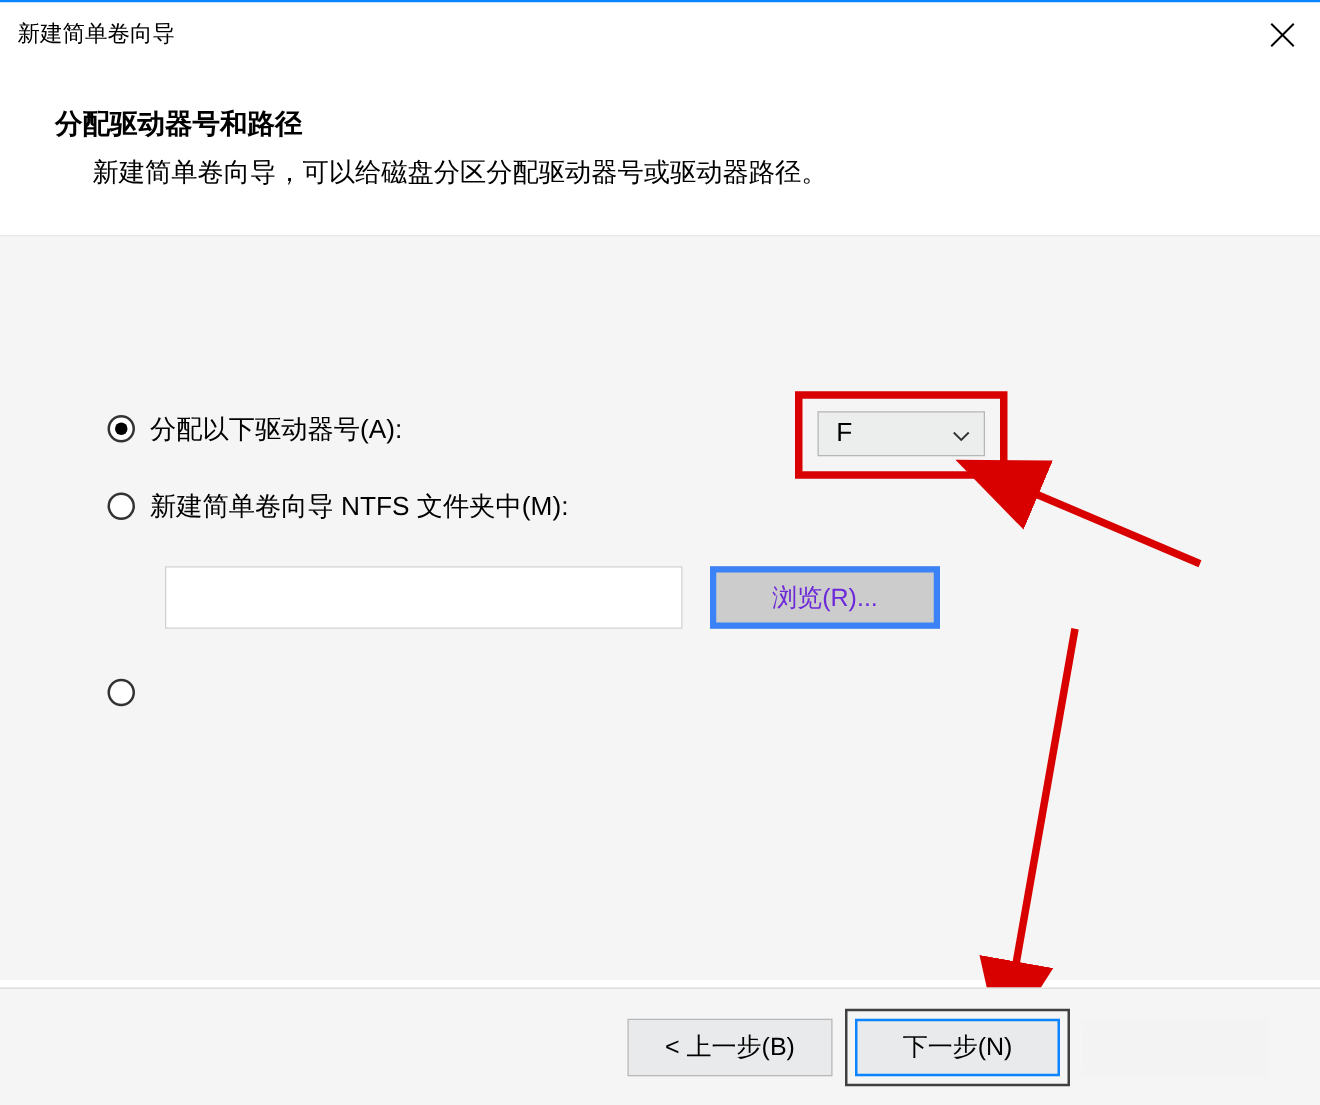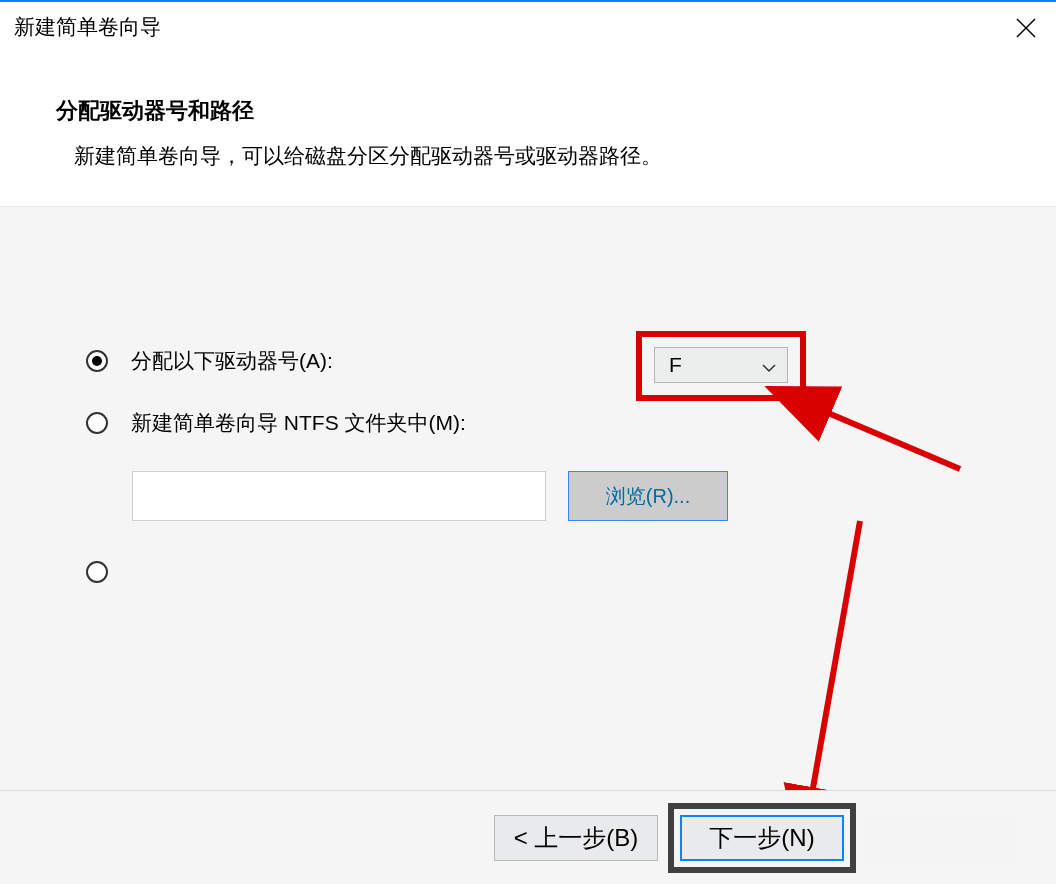--- a/index.html
+++ b/index.html
@@ -19,36 +19,36 @@
   }
   .titlebar {
     position: relative;
     height: 50px;
     display: flex;
     align-items: center;
     padding: 0 14px;
     background: #fff;
   }
   .titlebar .title {
-    font-size: 21px;
+    font-size: 18px;
   }
   .close-icon {
     position: absolute;
     right: 18px; top: 14px;
     width: 24px; height: 24px;
     cursor: default;
   }
   .close-icon svg { width: 24px; height: 24px; }
 
   .header-area {
     padding: 28px 40px 36px 40px;
     background: #fff;
   }
   .header-area h1 {
-    margin: 16px;
+    margin: 4px;
     font-size: 22px;
     font-weight: 700;
   }
   .header-area p {
     margin: 10px 0 0 34px;
     font-size: 21px;
     font-weight: 400;
   }
 
   .body-area {
@@ -56,21 +56,20 @@
     border-top: 1px solid #e9e9e9;
     height: 596px;
     position: relative;
     padding-top: 140px;
   }
 
   .option-row {
     display: flex;
     align-items: center;
     margin: 0 0 34px 86px;
-    gap: 11px;
   }
   .radio {
     width: 22px; height: 22px;
     border: 2px solid #333;
     border-radius: 50%;
     display: inline-flex;
     align-items: center;
     justify-content: center;
     margin-right: 12px;
     background: #fff;
@@ -116,25 +115,25 @@
     align-items: center;
     gap: 22px;
   }
   .path-input {
     width: 414px;
     height: 50px;
     background: #fff;
     border: 1px solid #d0d0d0;
   }
   .browse-btn {
-    width: 160px;
+    width: 184px;
     height: 50px;
     background: #ccc;
-    border: 1px solid #3b82f6;
-    color: #0369a1;
+    border: 5px solid #3b82f6;
+    color: #6d28d9;
     font-size: 20px;
     display: flex;
     align-items: center;
     justify-content: center;
   }
 
   .option-row.third { margin-top: 40px; }
 
   .footer {
     position: absolute;
@@ -147,31 +146,31 @@
     align-items: center;
     justify-content: flex-end;
     padding-right: 40px;
     gap: 10px;
   }
   .nav-btn {
     height: 46px;
     min-width: 164px;
     background: #e9eaeb;
     border: 1px solid #b9b9b9;
-    font-size: 24px;
+    font-size: 20px;
     display: flex;
     align-items: center;
     justify-content: center;
     padding: 0 14px;
   }
   .nav-btn.default {
     border: 2px solid #0a84ff;
   }
   .highlight-box-2 {
-    border: 6px solid #404040;
+    border: 2px solid #404040;
     padding: 6px;
     display: inline-block;
   }
   .cancel-placeholder {
     width: 150px; height: 46px;
     background: #f2f2f2;
     filter: blur(2px);
     opacity: 0.6;
   }
 

